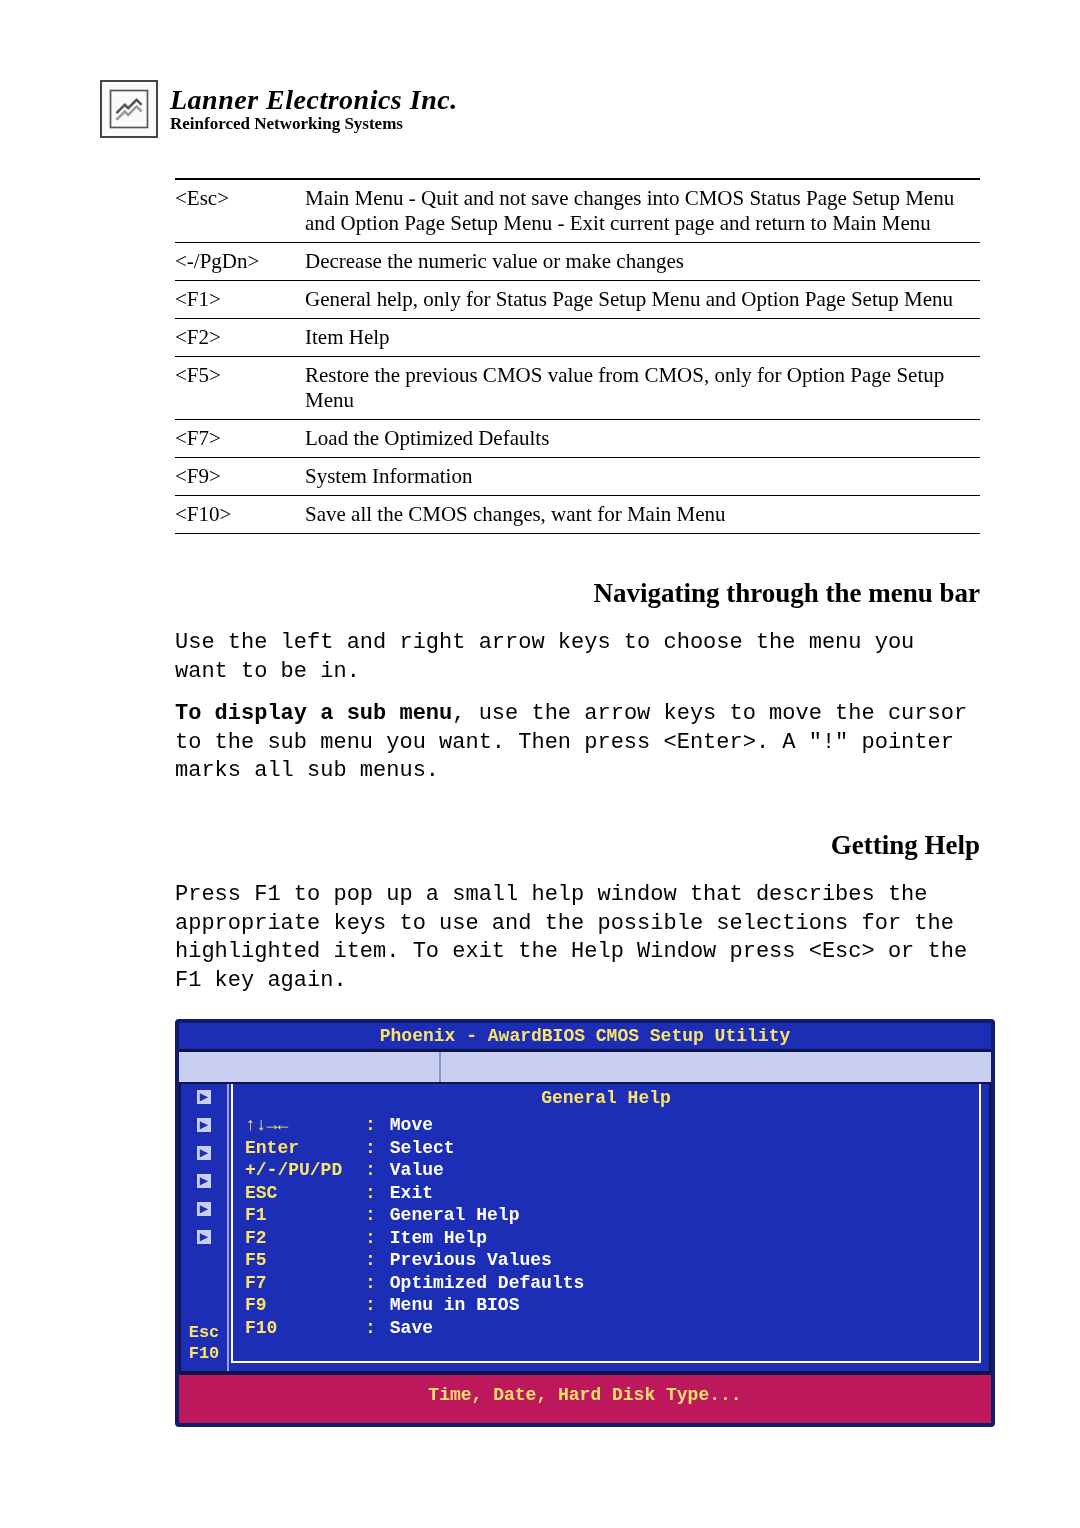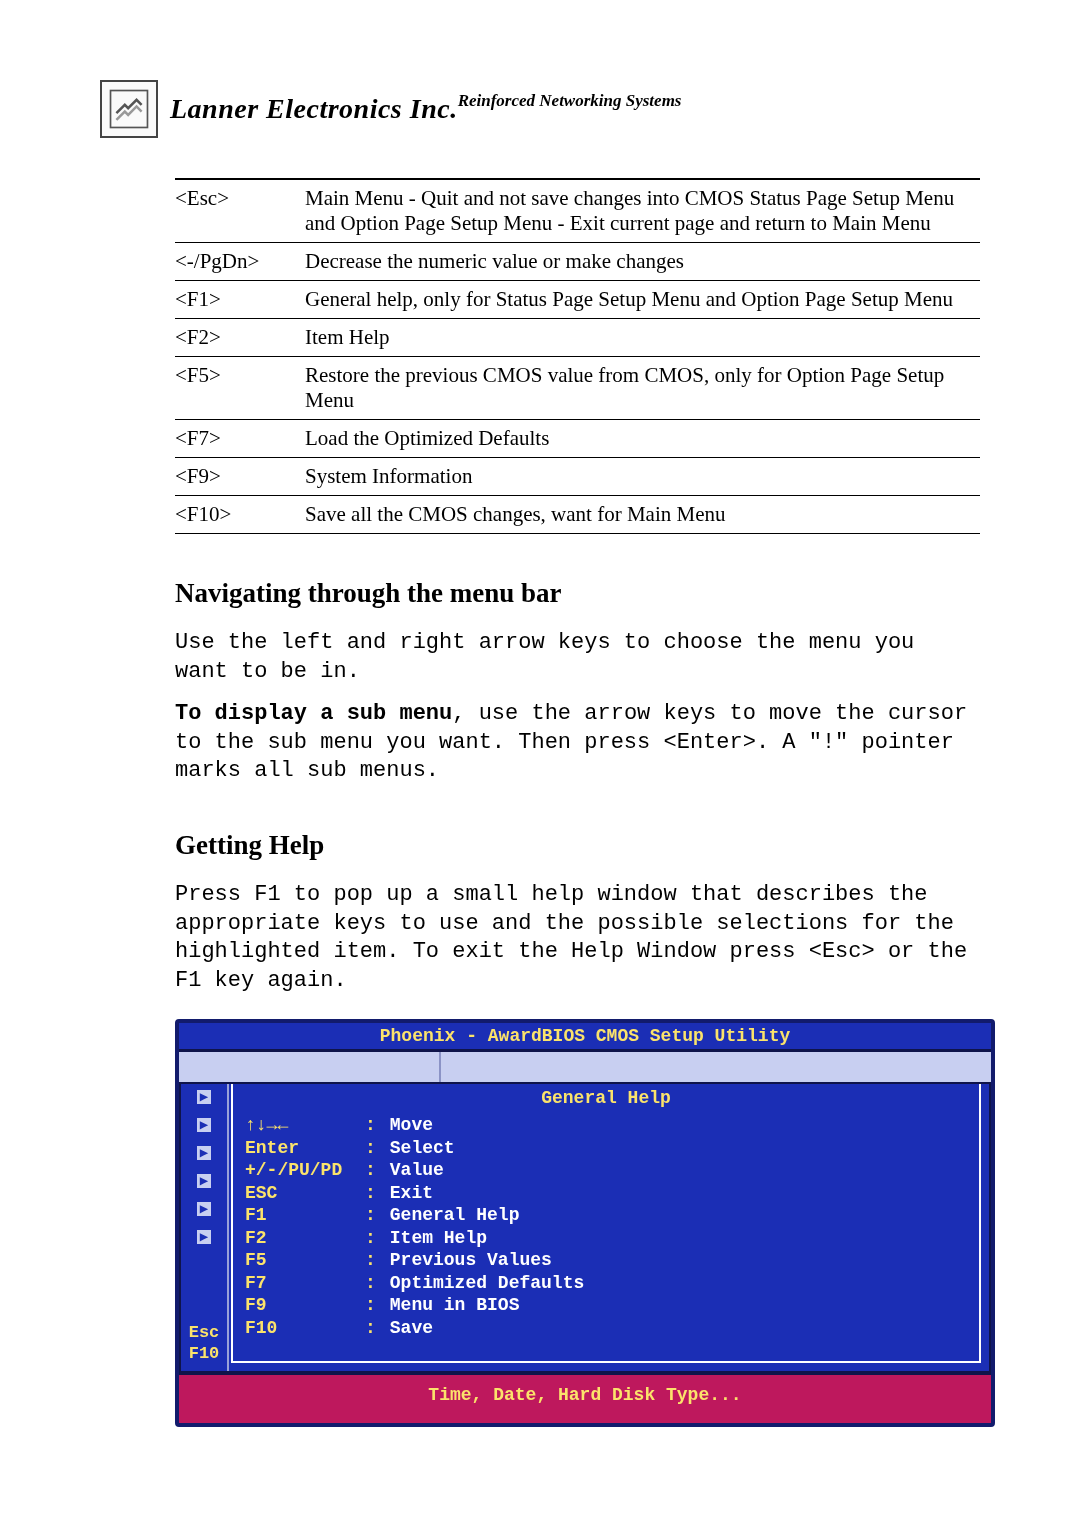--- a/index.html
+++ b/index.html
@@ -21,37 +21,38 @@
     .logo-box {
       width: 58px;
       height: 58px;
       border: 2px solid #444;
       display: flex;
       align-items: center;
       justify-content: center;
       background: #fafafa;
     }
     .logo-box svg { width: 42px; height: 42px; }
-    .brand-text { display: flex; flex-direction: row; }
+    .brand-text { display: flex; flex-direction: column; }
     .brand-name { font-size: 28px; font-style: italic; font-weight: bold; letter-spacing: 0.5px; }
-    .brand-tagline { font-size: 17px; font-style: italic; font-weight: bold; margin-top: -2px; }
+    .brand-tagline { font-size: 17px; font-weight: bold; margin-top: -2px; }
     .content { margin-left: 75px; }
     .key-table {
       width: 100%;
       border-collapse: collapse;
     }
     .key-table tr { border-bottom: 1px solid #000; }
     .key-table tr:first-child { border-top: 2px solid #000; }
     .key-table td { padding: 6px 6px 6px 0; font-size: 21px; vertical-align: top; }
     .key-table td.key-cell { width: 130px; }
     h3.sect {
       font-size: 27px;
       font-weight: bold;
       margin-top: 44px;
       margin-bottom: 20px;
+      text-align: right;
     }
     p.body-text { font-size: 22px; line-height: 1.3; margin-bottom: 14px; font-family: Liberation Mono, monospace; }
     .bios-window {
       margin-top: 24px;
       width: 820px;
       border: 4px solid #121b6c;
       border-radius: 4px;
       font-family: "Courier New", monospace;
       font-weight: bold;
       font-size: 18px;

